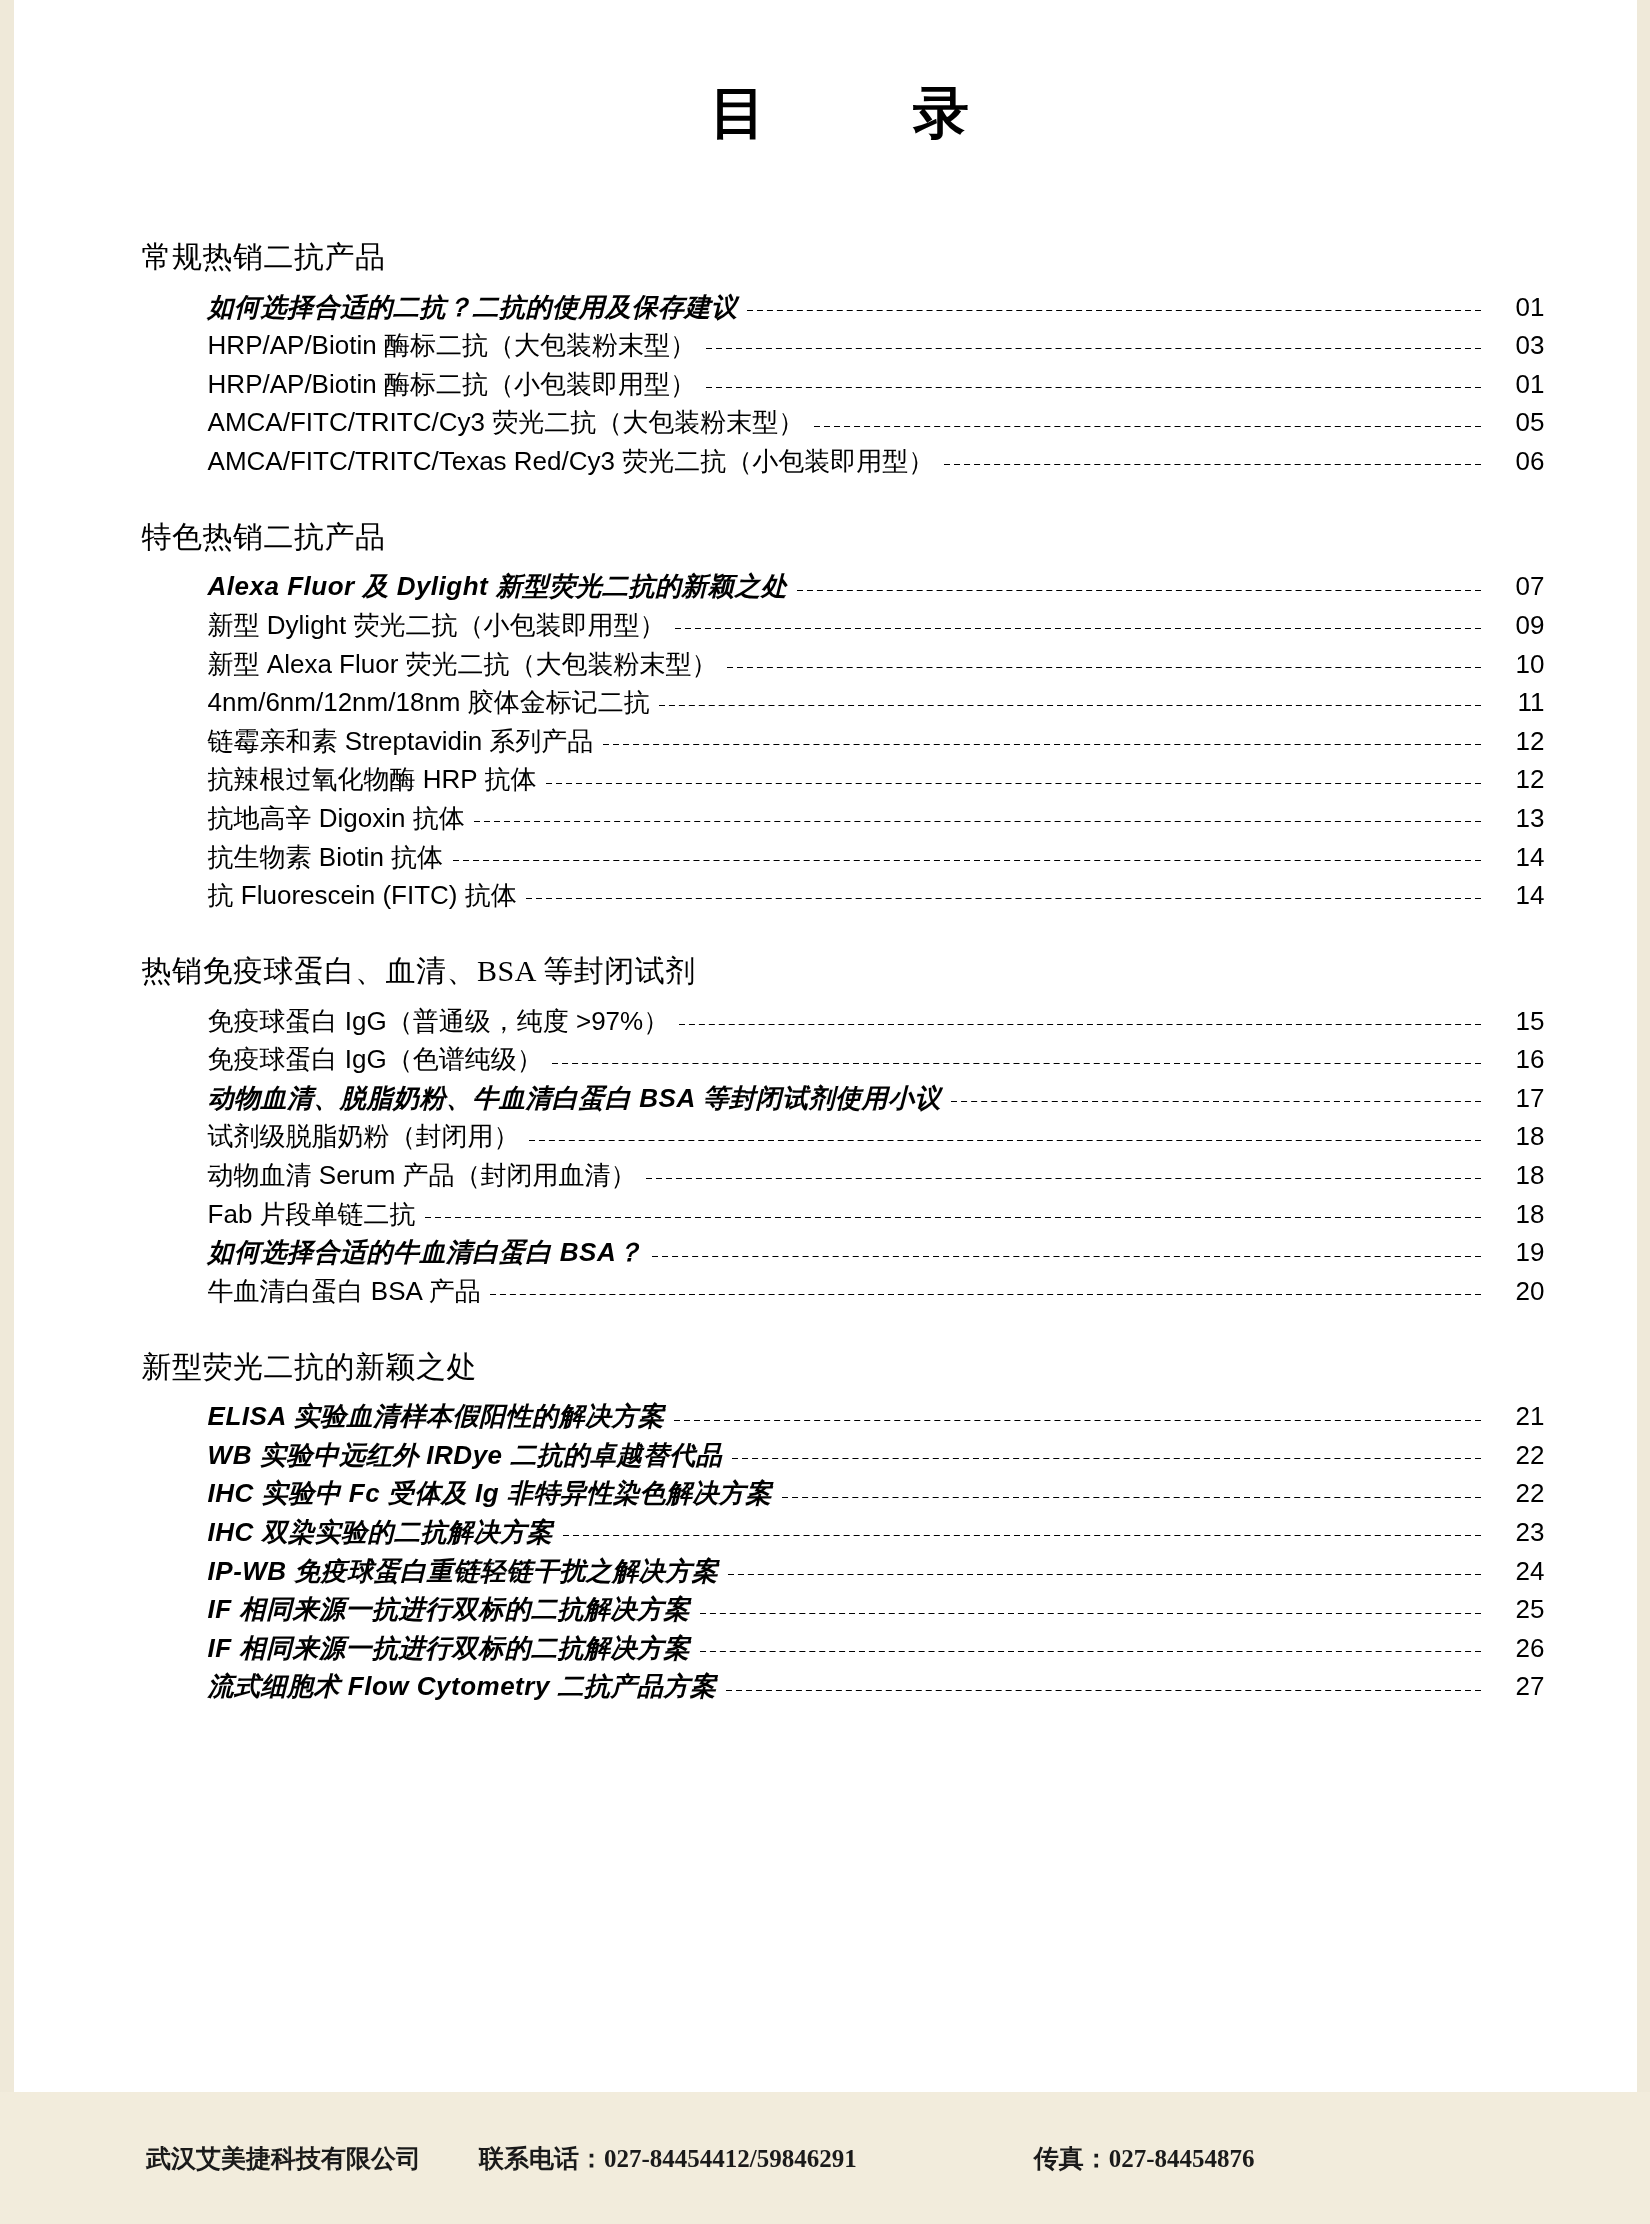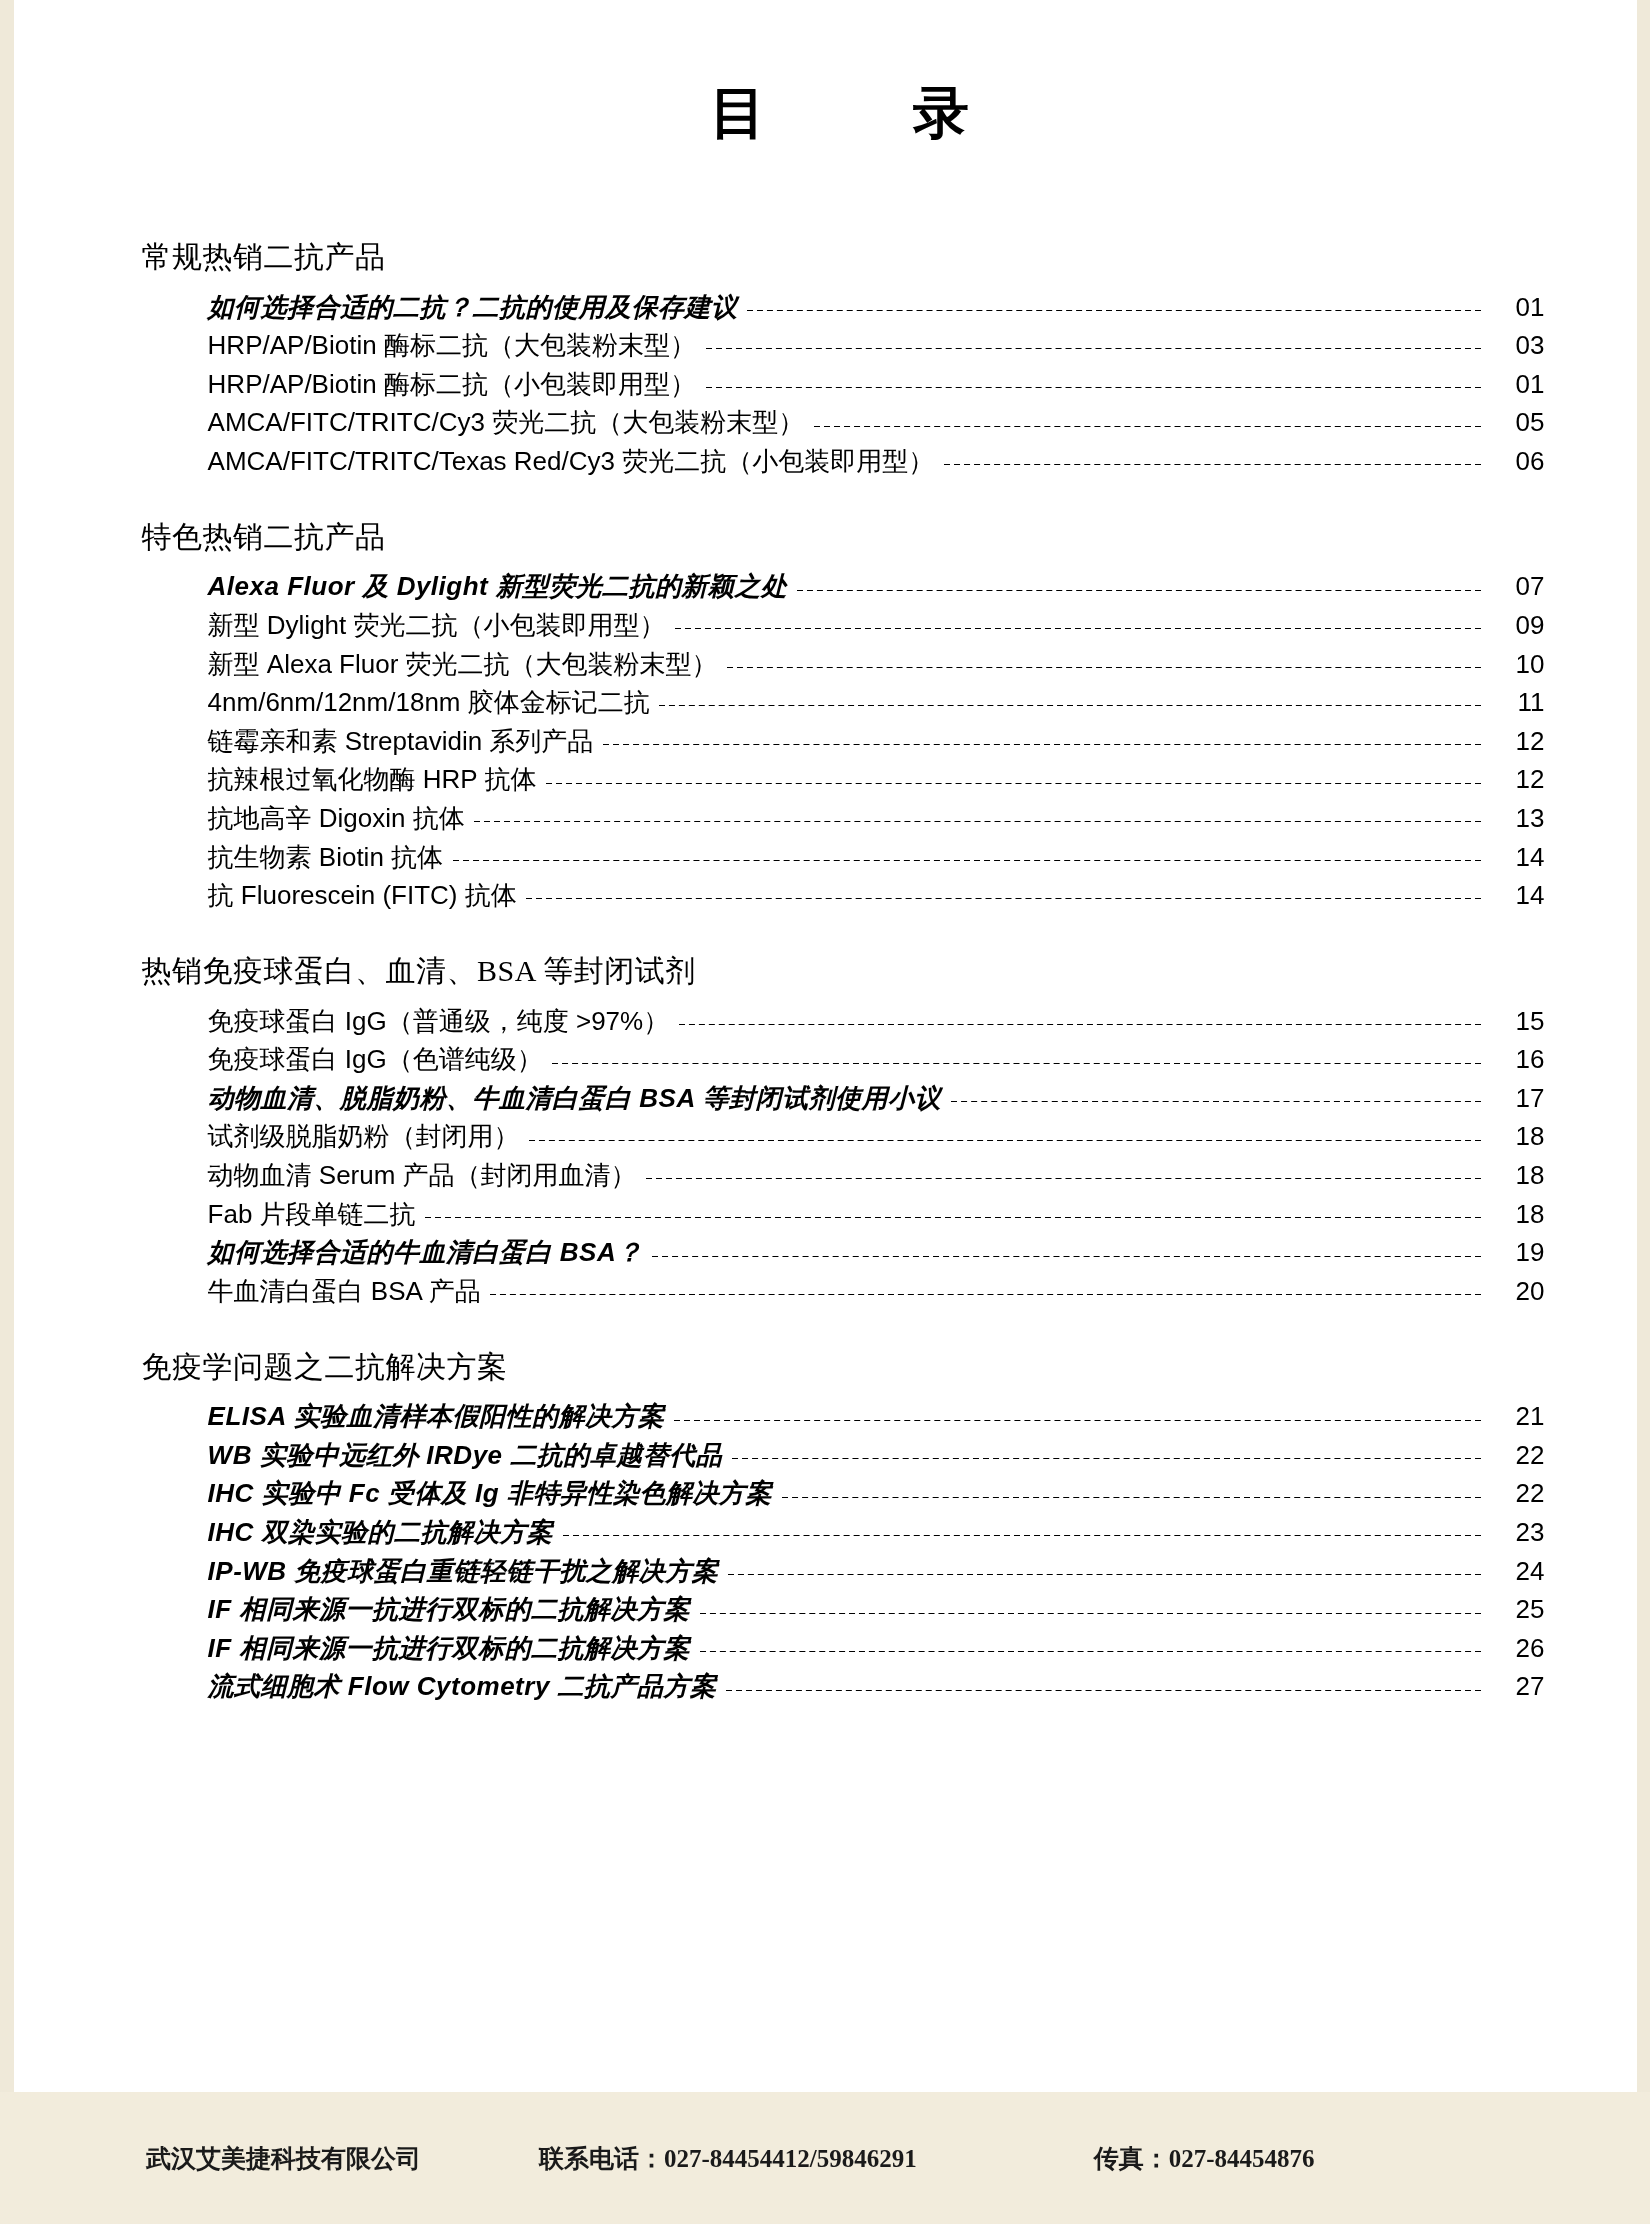--- a/index.html
+++ b/index.html
@@ -123,21 +123,21 @@
     display: flex;
     align-items: center;
     width: 100%;
     padding: 0 93px 0 146px;
     font-size: 25px;
     font-weight: 700;
     color: #1a1a1a;
     font-family: "Liberation Serif", "DejaVu Serif", serif;
   }
   .footer-company { flex: 0 0 auto; text-align: center; }
-  .footer-phone { flex: 0 0 auto; margin-left: 118px; }
+  .footer-phone { flex: 0 0 auto; margin-left: 58px; }
   .footer-fax { flex: 0 0 auto; margin-left: 177px; }
 </style>
 </head>
 <body>
 
 <div class="page">
 
   <div class="edge-left"></div>
   <div class="edge-right"></div>
 
@@ -271,21 +271,21 @@
           </div>
           <div class="entry">
             <span class="label">牛血清白蛋白 BSA 产品</span>
             <span class="leader"></span>
             <span class="pageno">20</span>
           </div>
         </div>
       </div>
 
       <div class="section">
-        <div class="section-heading">免疫学问题之二抗解决方案</div>
+        <div class="section-heading">新型荧光二抗的新颖之处</div>
         <div class="entries">
           <div class="entry script">
             <span class="label">ELISA 实验血清样本假阳性的解决方案</span>
             <span class="leader"></span>
             <span class="pageno">21</span>
           </div>
           <div class="entry script">
             <span class="label">WB 实验中远红外 IRDye 二抗的卓越替代品</span>
             <span class="leader"></span>
             <span class="pageno">22</span>

